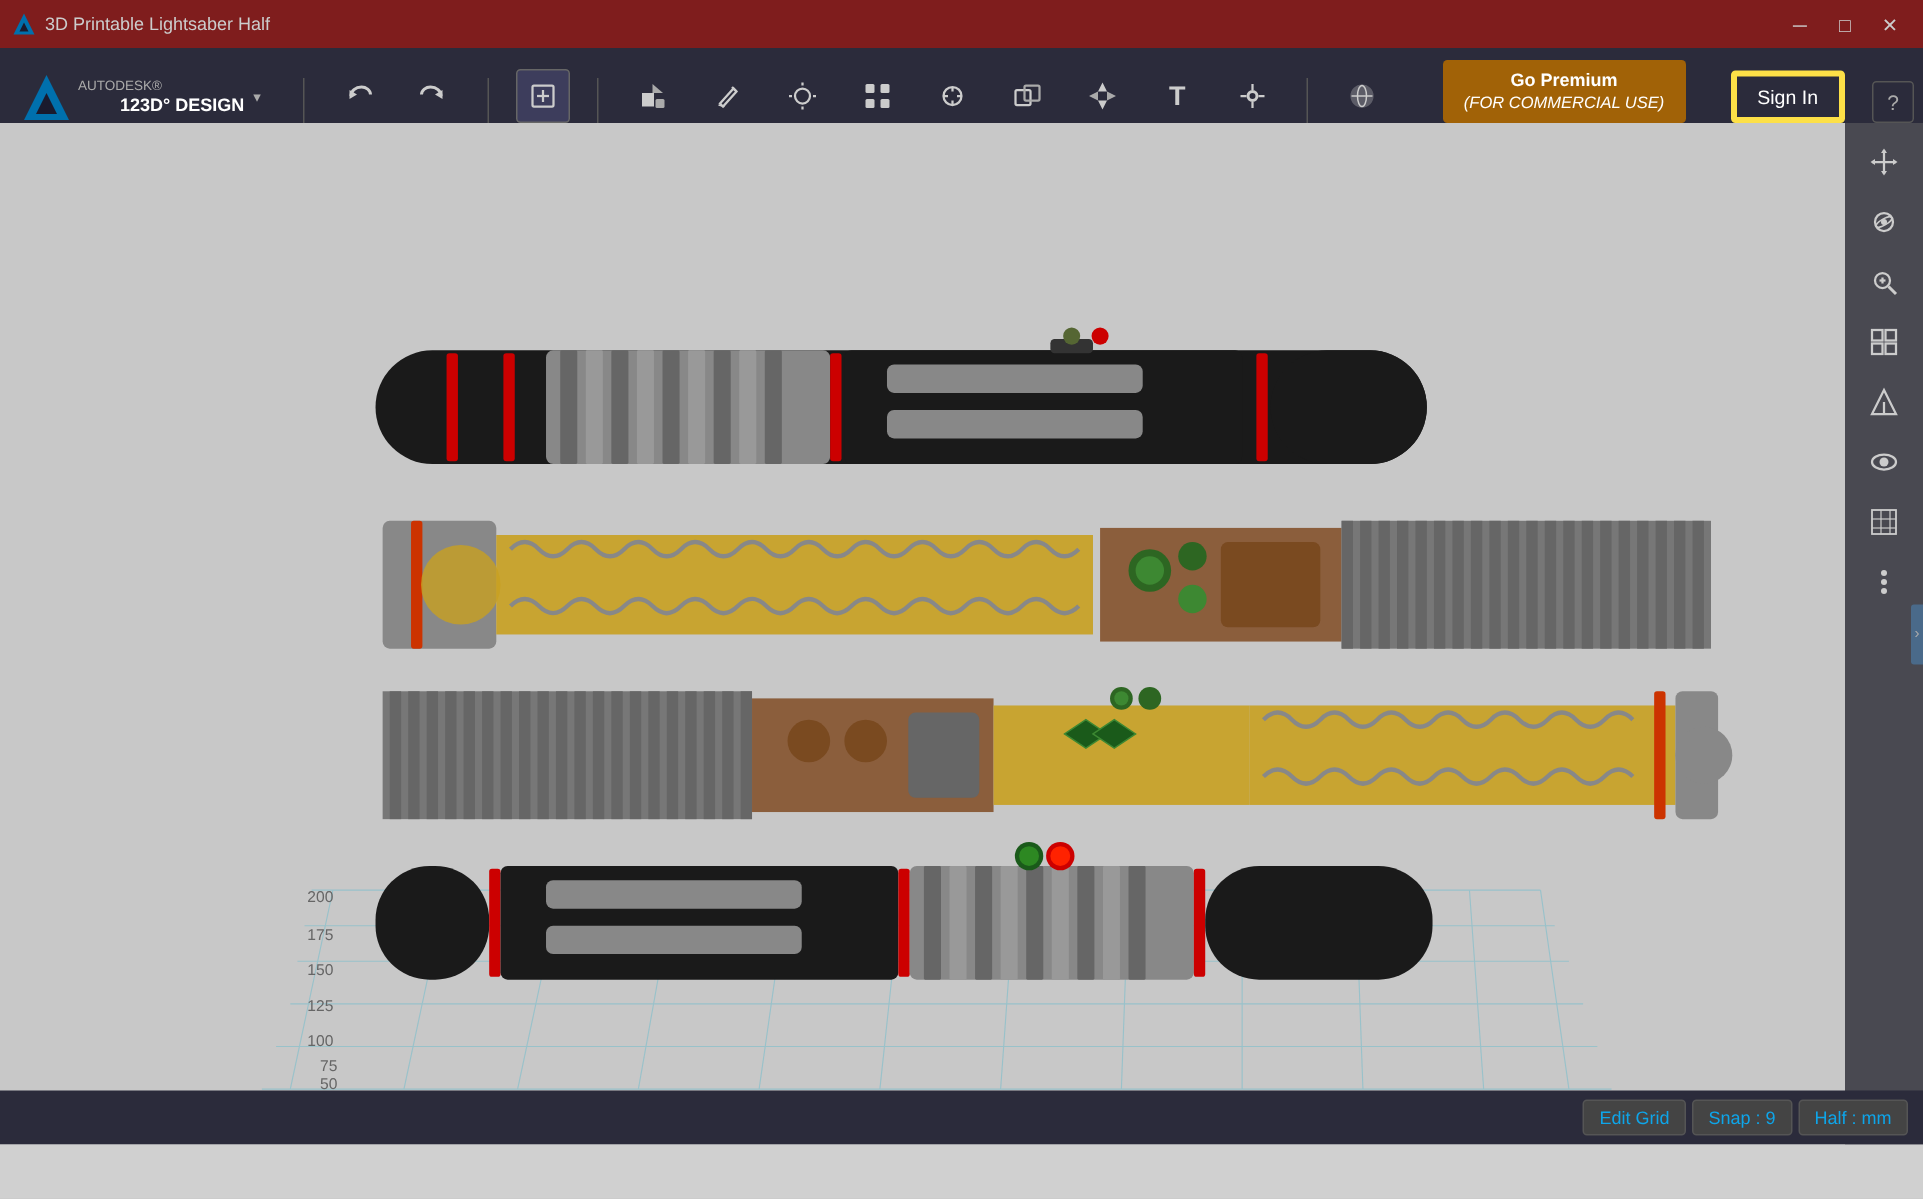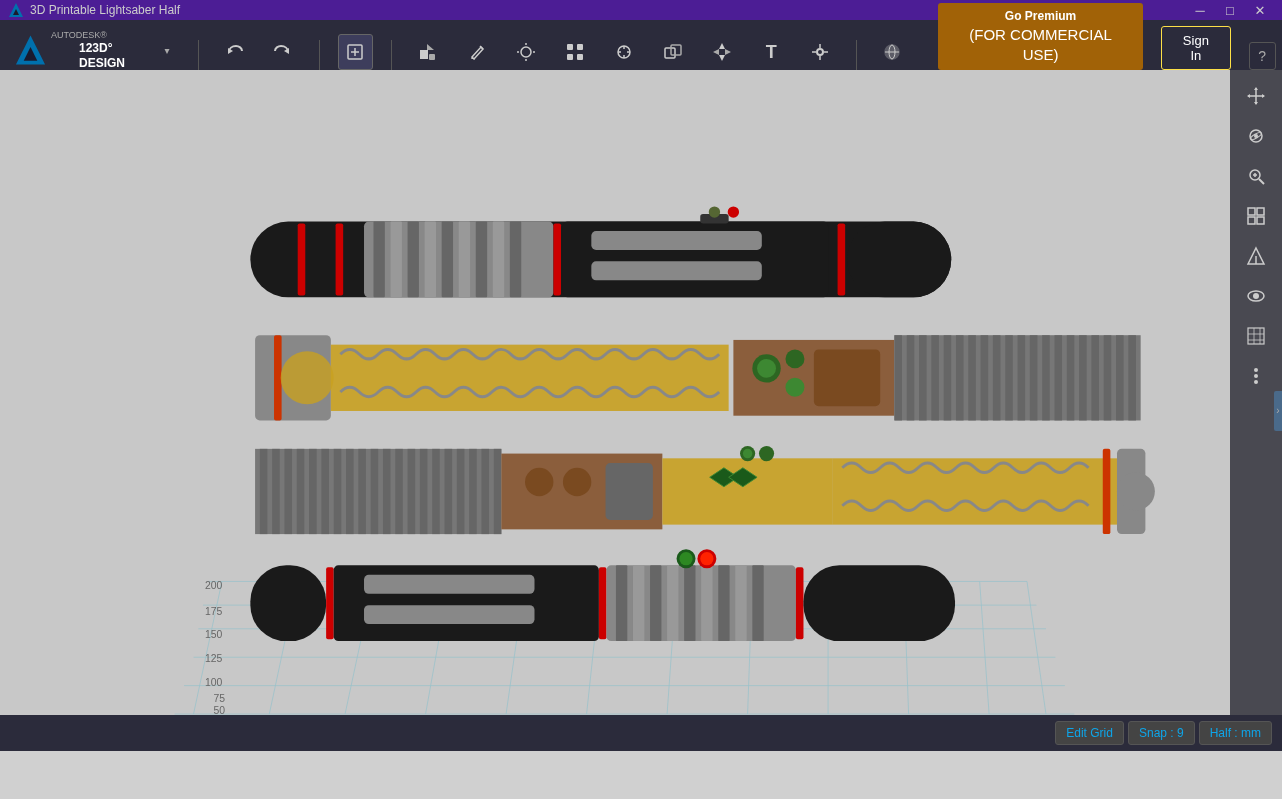--- a/index.html
+++ b/index.html
@@ -1,21 +1,21 @@
 <!DOCTYPE html>
 <html><head>
   <meta charset="utf-8">
   <style>
     * { margin: 0; padding: 0; box-sizing: border-box; }
     body { width: 1282px; height: 799px; overflow: hidden; font-family: 'Segoe UI', Arial, sans-serif; background: #d0d0d0; }
 
     
     #title-bar {
-      width: 100%; height: 20px;
-      background: #4c1d95;
+      width: 100%; height: 32px;
+      background: #7f1d1d;
       display: flex; align-items: center; justify-content: space-between;
       padding: 0 8px;
       color: #ccc;
       font-size: 12px;
       user-select: none;
     }
     #title-bar-left { display: flex; align-items: center; gap: 6px; }
     #title-bar-controls { display: flex; align-items: center; gap: 2px; }
     .titlebar-btn {
       width: 28px; height: 24px;
@@ -47,25 +47,25 @@
     }
     .toolbar-btn.active { background: #3d3d5c; border-color: #666; }
 
     .toolbar-spacer { flex: 1; }
 
     .btn-premium {
       background: #a16207; color: #fff; border: none;
       padding: 6px 14px; border-radius: 3px; cursor: pointer;
       font-size: 12px; font-weight: bold; line-height: 1.3; text-align: center;
     }
-    .btn-premium .sub { font-size: 15px; font-weight: normal; display: block; }
+    .btn-premium .sub { font-size: 11px; font-weight: normal; display: block; font-style: italic; }
     .btn-signin {
-      background: none; color: #fff; border: 1px solid #fde047;
+      background: none; color: #fff; border: 4px solid #fde047;
       padding: 6px 14px; border-radius: 3px; cursor: pointer;
-      font-size: 13px; margin-left: 4px;
+      font-size: 13px; margin-left: 16px;
     }
     .btn-help {
       width: 28px; height: 28px;
       background: none; color: #aaa; border: 1px solid #555;
       border-radius: 3px; cursor: pointer; font-size: 14px; margin-left: 4px;
       display: flex; align-items: center; justify-content: center;
     }
 
     
     #main { position: relative; width: 100%; height: calc(799px - 82px - 36px); background: #c8c8c8; overflow: hidden; }

